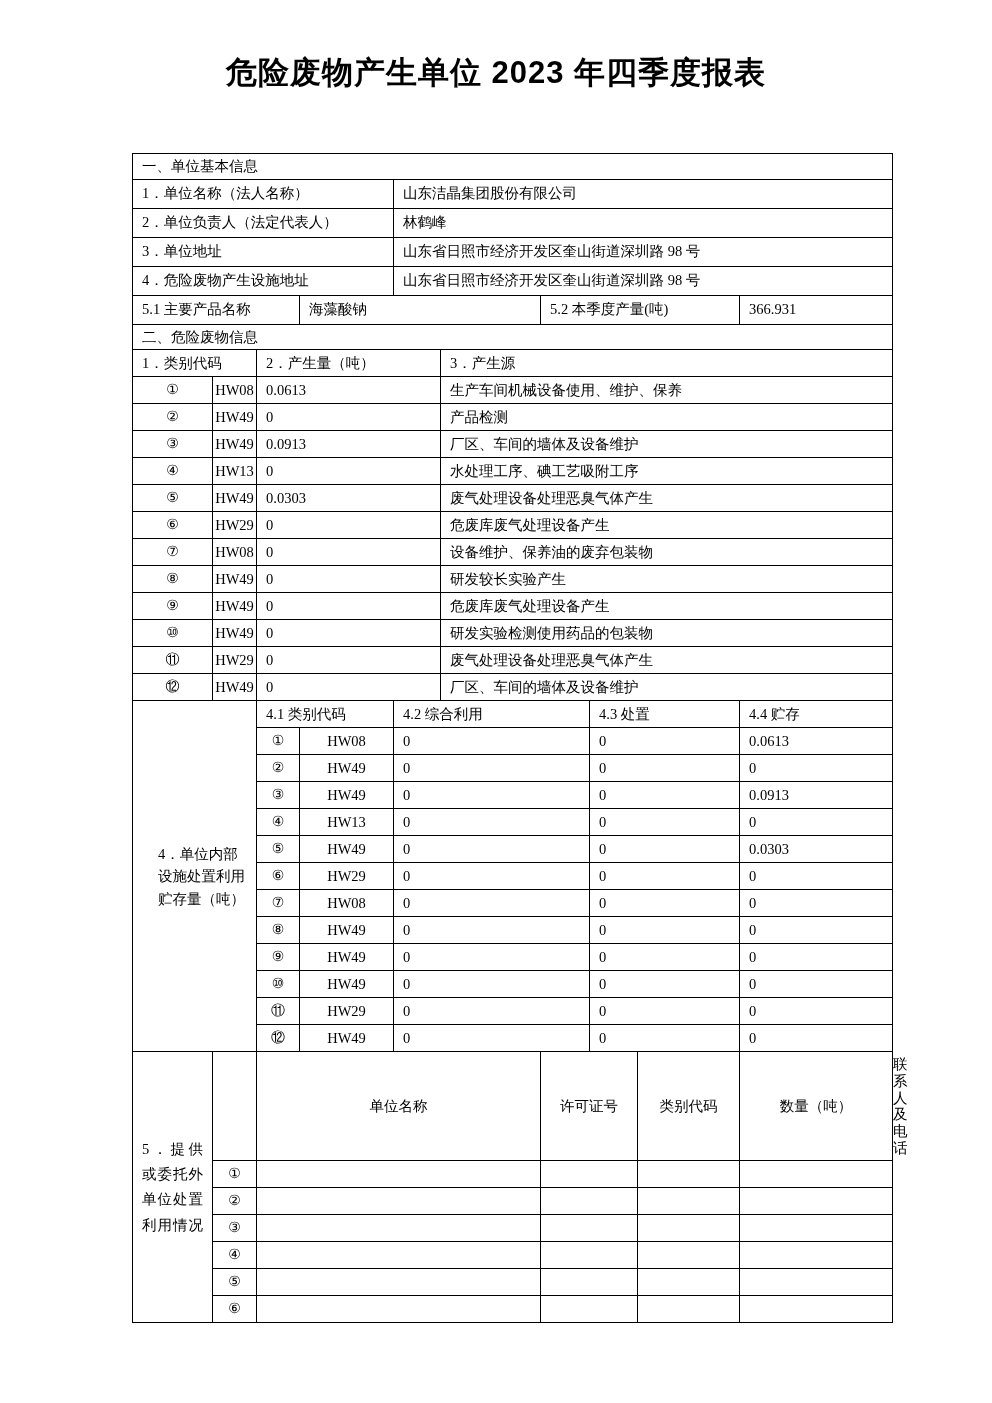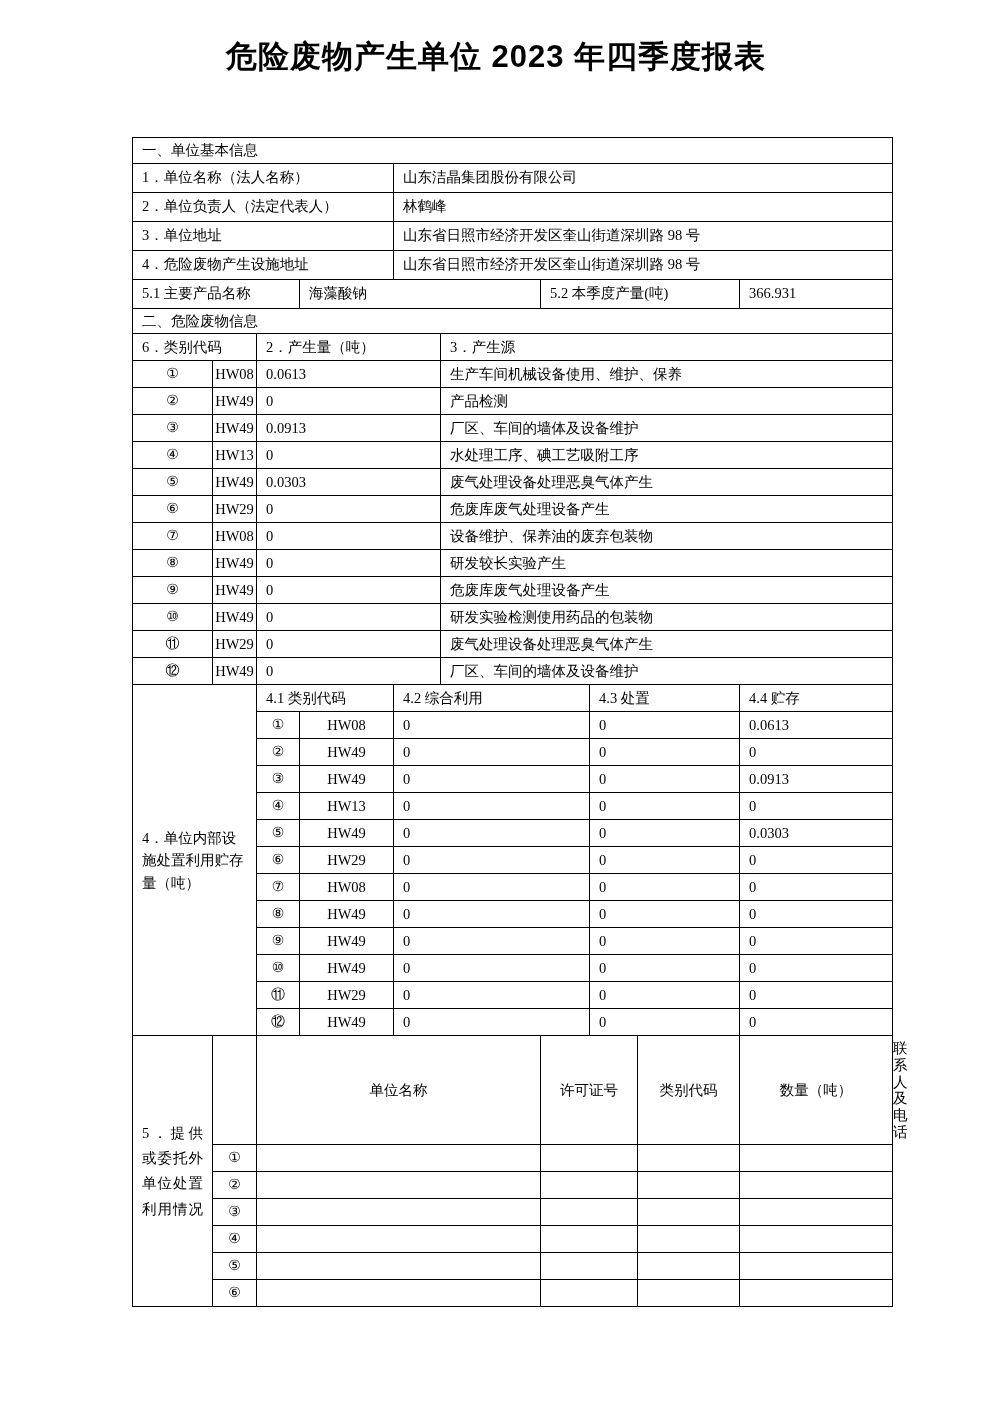--- a/index.html
+++ b/index.html
@@ -19,21 +19,21 @@
     width: 992px;
     height: 1403px;
     position: relative;
     box-sizing: border-box;
   }
   .doc-title {
     text-align: center;
     font-size: 31px;
     font-weight: bold;
     letter-spacing: 1px;
-    margin: 0;
+    margin: 16px;
     padding-top: 36px;
     padding-bottom: 0;
     font-family: "Liberation Sans", "DejaVu Sans", sans-serif;
   }
   .tbl-wrap {
     position: absolute;
     left: 132px;
     top: 137px;
     width: 760px;
   }
@@ -78,21 +78,21 @@
     font-size: 14.5px;
   }
   .ctr {
     text-align: center;
     padding-left: 0;
     padding-right: 0;
   }
   .rowlbl {
     vertical-align: middle;
     text-align: left;
-    padding-left: 9px;
+    padding-left: 25px;
     padding-right: 7px;
     font-size: 14.5px;
     line-height: 1.55;
   }
   .rowlbl-just {
     vertical-align: middle;
     padding-left: 9px;
     padding-right: 9px;
     font-size: 14.5px;
     line-height: 1.75;
@@ -151,21 +151,21 @@
           <td class="lbl" colspan="3">5.1 主要产品名称</td>
           <td class="val" colspan="3">海藻酸钠</td>
           <td class="val" colspan="4">5.2 本季度产量(吨)</td>
           <td class="val" colspan="2">366.931</td>
         </tr>
 
         <tr>
           <td class="sec-head" colspan="12">二、危险废物信息</td>
         </tr>
         <tr class="data-row">
-          <td class="lbl" colspan="2">6．类别代码</td>
+          <td class="lbl" colspan="2">1．类别代码</td>
           <td class="lbl" colspan="3">2．产生量（吨）</td>
           <td class="lbl" colspan="7">3．产生源</td>
         </tr>
 
         <tr class="data-row">
           <td class="num-cell">①</td>
           <td class="code-cell">HW08</td>
           <td class="val" colspan="3">0.0613</td>
           <td class="val" colspan="7">生产车间机械设备使用、维护、保养</td>
         </tr>

